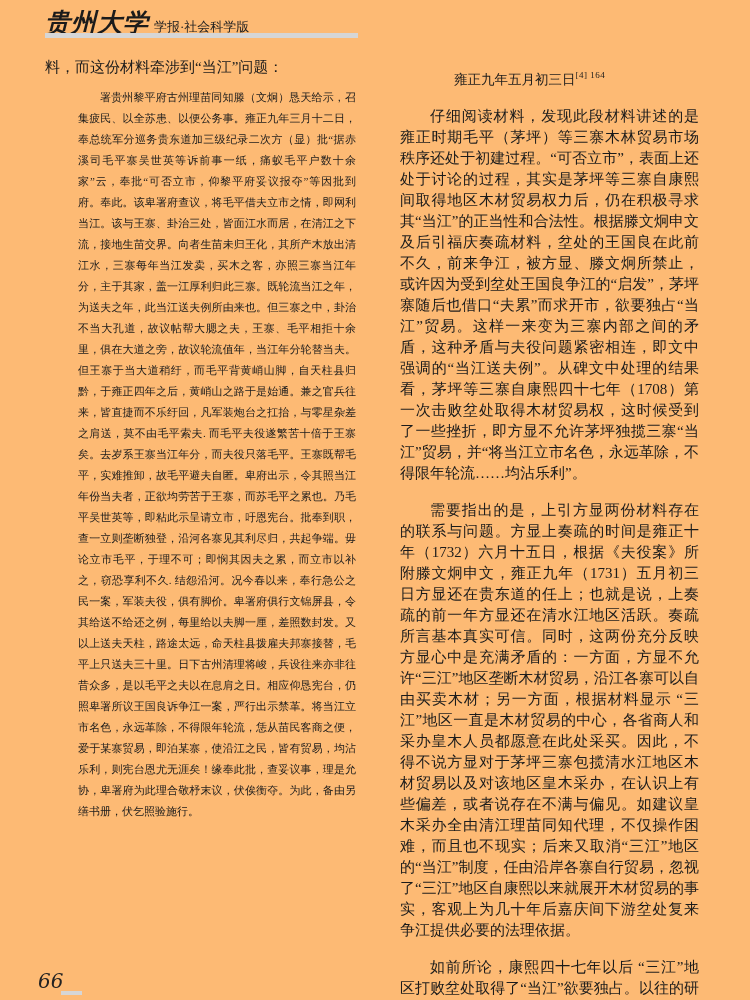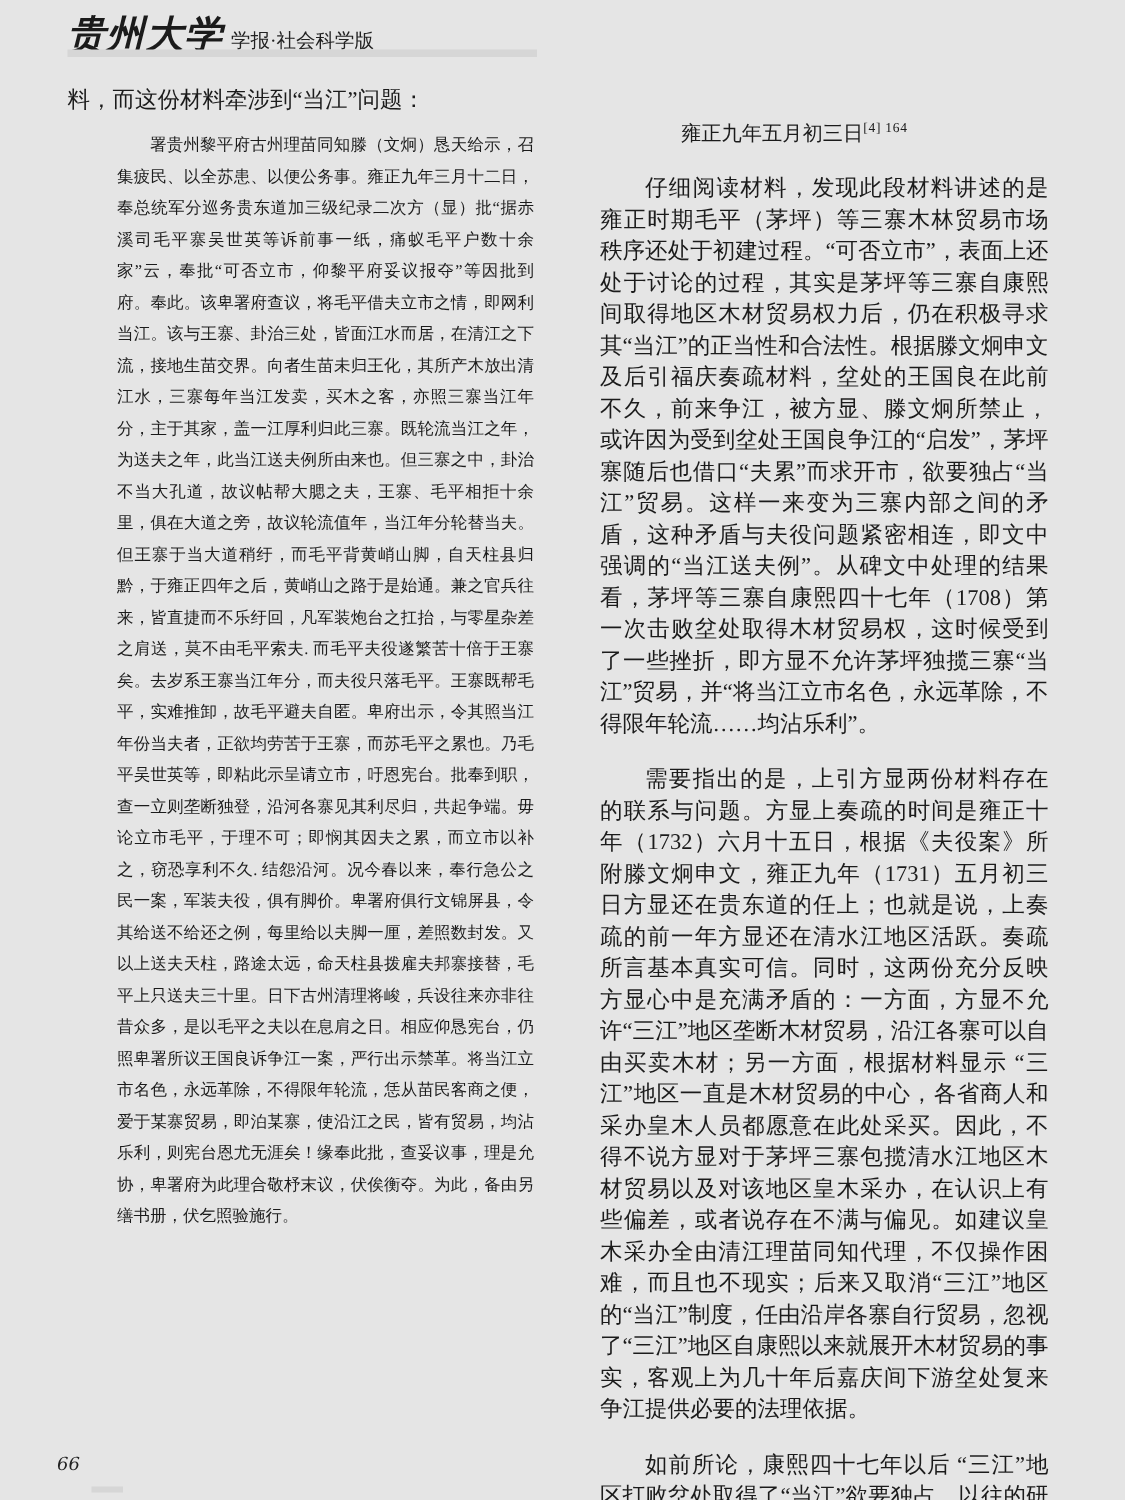--- a/index.html
+++ b/index.html
@@ -1,19 +1,19 @@
 <!DOCTYPE html>
 <html><head>
 <meta charset="utf-8">
 <style>
   html,body { margin:0; padding:0; background:#ffffff; }
   .page {
     position:relative;
     width:750px; height:1000px;
-    background:#e5e5e5;
+    background:#fdba74;
     color:#1b1b1b;
     font-family:"Liberation Serif","DejaVu Serif",serif;
     overflow:hidden;
   }
 
   
   .hdr { position:absolute; left:45px; top:6px; white-space:nowrap; }
   .logo {
     font-family:"DejaVu Serif",serif;
     font-style:italic; font-weight:bold;
@@ -37,35 +37,35 @@
   .intro { margin:0; }
 
   .quote {
     margin:9px 0 0 0;
     padding-left:33px; padding-right:21px;
     text-indent:2em;
     font-size:11px; line-height:21px;
   }
 
   .quote-date {
-    margin:18px 0 10px 0;
+    margin:8px 0 10px 0;
     padding-left:70px;
     text-align:left;
     font-size:13.5px;
   }
   .cite { font-size:9px; letter-spacing:0.5px; }
 
   .body { margin:16px; }
   .indent { text-indent:2em; }
 
   
   .pagenum {
     position:absolute; left:38px; top:969px;
     font-family:"DejaVu Serif",serif;
-    font-style:italic; font-size:12px; color:#222;
+    font-style:italic; font-size:20px; color:#222;
   }
   .pagenum-rule {
     position:absolute; left:61px; top:991px;
     width:21px; height:4px; background:#d6d6d6;
   }
 </style>
 </head>
 <body>
 
 <div class="page">

